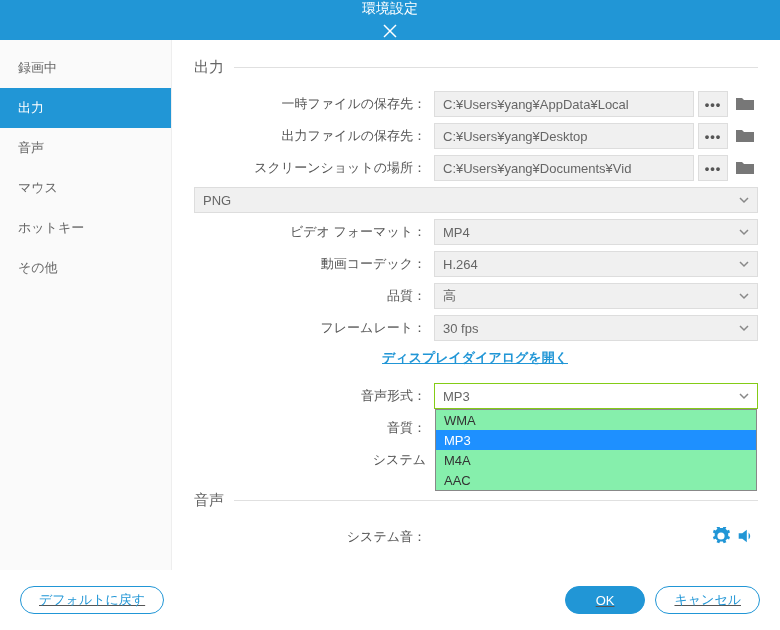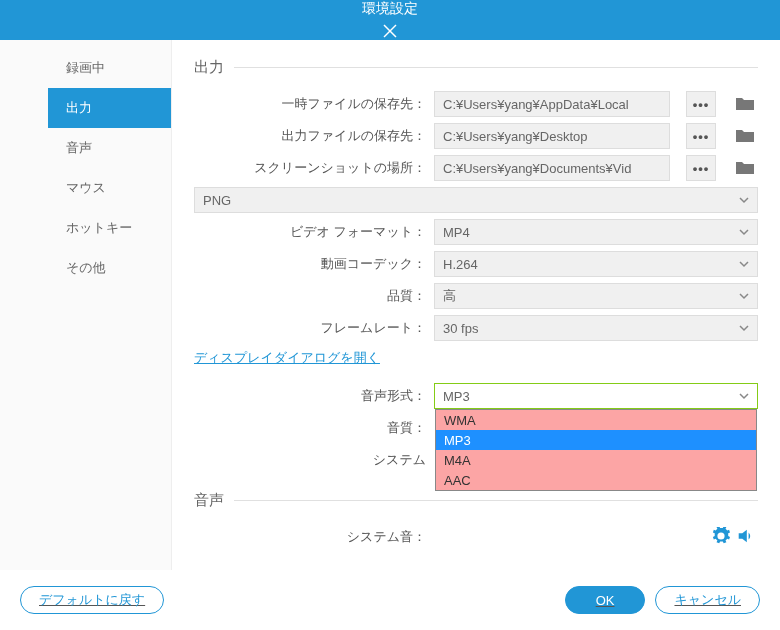--- a/index.html
+++ b/index.html
@@ -3,40 +3,40 @@
 <meta charset="utf-8">
 <style>
   * { box-sizing: border-box; margin: 0; padding: 0; font-family: "Meiryo", "Hiragino Sans", sans-serif; }
   body { width: 780px; height: 630px; overflow: hidden; background: #fff; font-size: 13px; color: #555; }
   .titlebar { height: 40px; background: #2196d6; color: #fff; display: flex; align-items: center; padding: 0 14px; font-size: 14px; flex-direction: column; }
   .titlebar .title { flex: 1; }
   .close-icon { width: 18px; height: 18px; cursor: pointer; display: flex; align-items: center; justify-content: center; }
   .close-icon svg { width: 16px; height: 16px; stroke: #fff; stroke-width: 1.5; }
   .body { display: flex; height: 530px; }
   .sidebar { width: 172px; background: #fafafa; border-right: 1px solid #eee; padding-top: 8px; }
-  .sidebar-item { height: 40px; display: flex; align-items: center; padding-left: 18px; color: #666; font-size: 13px; cursor: pointer; margin-left: 48px; }
+  .sidebar-item { height: 40px; display: flex; align-items: center; padding-left: 18px; color: #666; font-size: 13px; cursor: pointer; }
   .sidebar-item.active { background: #2196d6; color: #fff; }
   .content { flex: 1; overflow: hidden; padding: 14px 22px 0 22px; }
   .section-head { display: flex; align-items: center; margin: 4px 0 12px 0; }
   .section-head .label { font-size: 15px; color: #666; margin-right: 10px; }
   .section-head .line { flex: 1; height: 1px; background: #e0e0e0; }
   .row { display: flex; align-items: center; height: 30px; margin-bottom: 2px; }
   .row-label { width: 240px; text-align: right; padding-right: 8px; color: #555; font-size: 13px; }
-  .field { flex: 1; display: flex; align-items: center; gap: 16px; text-align: center; }
+  .field { flex: 1; display: flex; align-items: center; gap: 4px; text-align: center; }
   .pathbox { flex: 1; height: 26px; background: #f0f0f0; border: 1px solid #ddd; padding: 0 8px; display: flex; align-items: center; color: #666; overflow: hidden; white-space: nowrap; }
   .dots-btn { width: 30px; height: 26px; background: #f0f0f0; border: 1px solid #ddd; display: flex; align-items: center; justify-content: center; cursor: pointer; font-weight: bold; color: #555; letter-spacing: 1px; }
   .folder-btn { width: 26px; height: 26px; display: flex; align-items: center; justify-content: center; cursor: pointer; }
   .folder-btn svg { width: 20px; height: 16px; fill: #777; }
   .select { flex: 1; height: 26px; background: #f0f0f0; border: 1px solid #ddd; padding: 0 8px; display: flex; align-items: center; position: relative; cursor: pointer; color: #666; }
   .select .caret { position: absolute; right: 8px; }
   .select .caret svg { width: 10px; height: 10px; stroke: #888; stroke-width: 1.5; fill: none; }
   .select.open { background: #fff; border: 1px solid #84cc16; }
-  .linkrow { text-align: left; padding-right: 2px; margin: 6px 0 14px 0; }
+  .linkrow { text-align: center; padding-right: 2px; margin: 6px 0 14px 0; font-weight: bold; }
   .linkrow a { color: #2196d6; text-decoration: underline; font-size: 13px; cursor: pointer; }
-  .dropdown { position: absolute; left: 0; right: 0; top: 25px; background: #fca5a5; border: 1px solid #888; z-index: 10; }
+  .dropdown { position: absolute; left: 0; right: 0; top: 25px; background: #86efac; border: 1px solid #888; z-index: 10; }
   .dropdown-item { height: 20px; padding: 0 8px; display: flex; align-items: center; color: #333; font-size: 13px; cursor: pointer; }
   .dropdown-item.selected { background: #1e90ff; color: #fff; }
   .bottombar { height: 60px; border-top: 0; display: flex; align-items: center; padding: 0 20px; text-decoration: underline; }
   .pill-btn { border: 1.5px solid #2196d6; color: #2196d6; background: #fff; border-radius: 14px; height: 28px; padding: 0 18px; font-size: 13px; cursor: pointer; display: flex; align-items: center; }
   .pill-btn.primary { background: #2196d6; color: #fff; padding: 10px 30px; }
   .spacer { flex: 1; }
   .audio-icons { display:flex; gap:6px; margin-left:auto; padding-right:4px; }
   .audio-icons svg { width:18px; height:18px; fill:#2196d6; }
 </style>
 </head>

